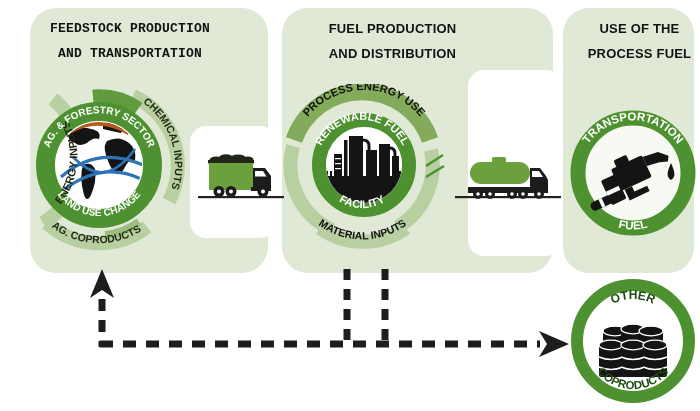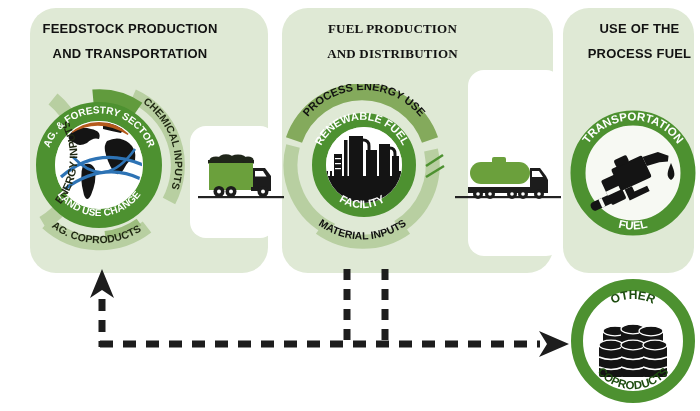--- a/index.html
+++ b/index.html
@@ -25,25 +25,25 @@
 
 <div id="stage">
 
   <div class="panel" style="left:30px;top:8px;width:238px;height:265px;"></div>
   <div class="panel" style="left:282px;top:8px;width:271px;height:265px;"></div>
   <div class="panel" style="left:563px;top:8px;width:131px;height:265px;"></div>
 
   <div class="notch" style="left:190px;top:126px;width:86px;height:112px;"></div>
   <div class="notch" style="left:468px;top:70px;width:94px;height:186px;"></div>
 
-  <div class="panel-title" style="top:16px;left:30px;right:auto;width:200px;">
+  <div class="panel-title" style="top:16px;left:30px;right:auto;width:200px;font-family:Liberation Mono, monospace;">
     <div>FEEDSTOCK PRODUCTION</div>
     <div>AND TRANSPORTATION</div>
   </div>
-  <div class="panel-title" style="top:16px;left:282px;right:auto;width:221px;font-family:Liberation Serif, serif;">
+  <div class="panel-title" style="top:16px;left:282px;right:auto;width:221px;">
     <div>FUEL PRODUCTION</div>
     <div>AND DISTRIBUTION</div>
   </div>
   <div class="panel-title" style="top:16px;left:563px;right:auto;width:153px;">
     <div>USE OF THE</div>
     <div>PROCESS FUEL</div>
   </div>
 
   <svg class="abs" style="left:7px;top:73px;" width="184" height="186" viewBox="0 0 184 186" xmlns="http://www.w3.org/2000/svg" xmlns:xlink="http://www.w3.org/1999/xlink">
     <defs>

